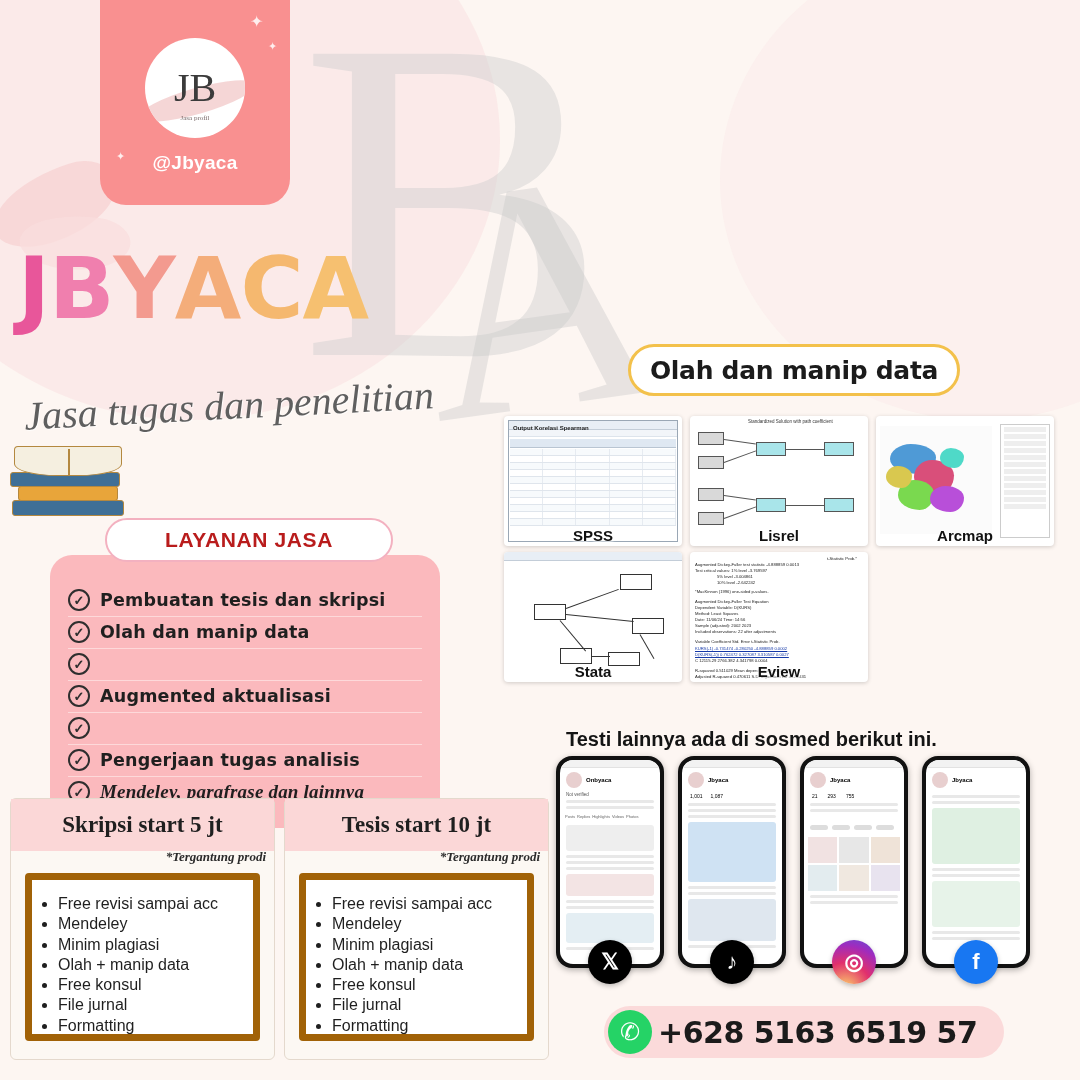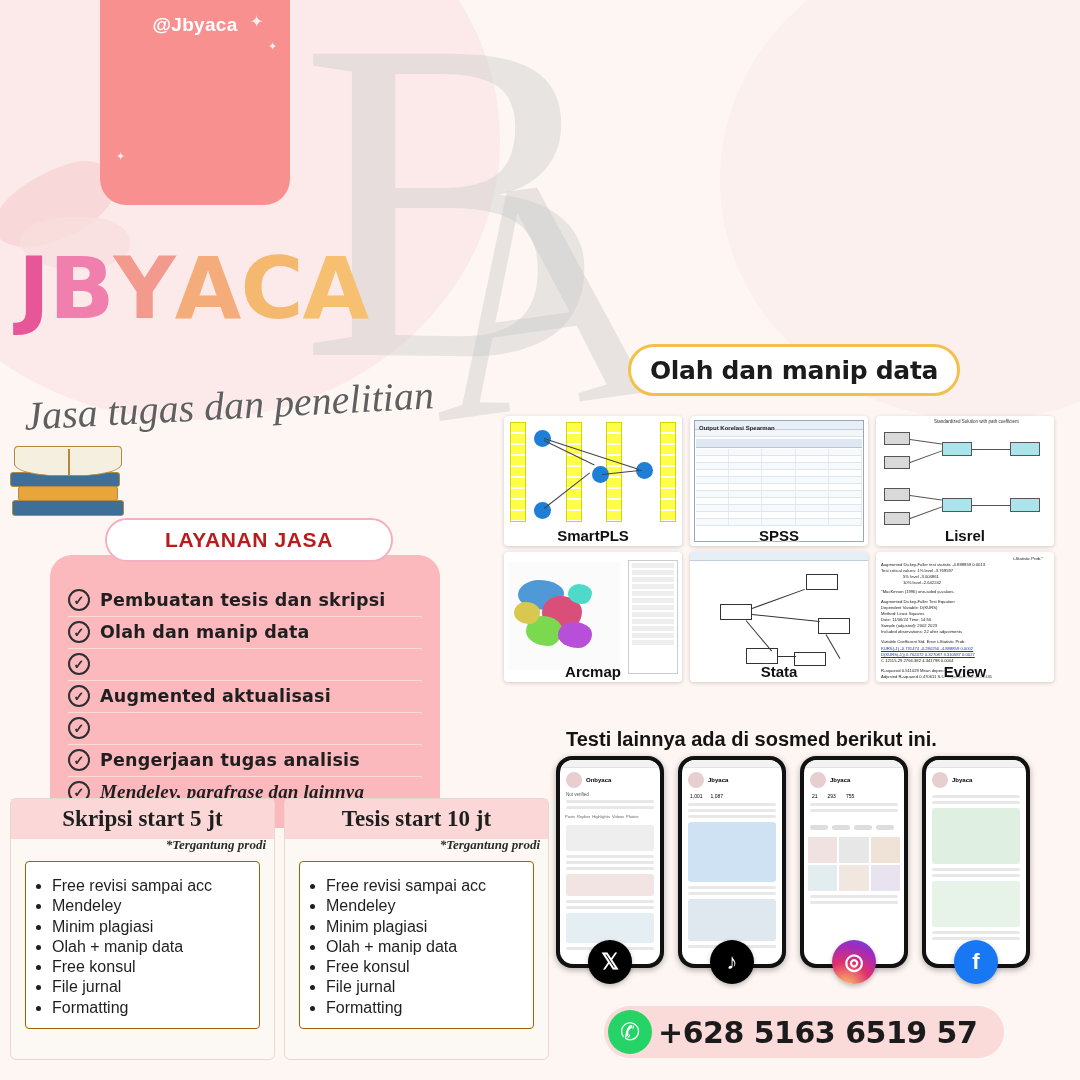--- a/index.html
+++ b/index.html
@@ -170,36 +170,36 @@
   
   .price-card {
     position: absolute; top: 798px;
     width: 265px; height: 262px;
     background: #fcf8f3; border: 1px solid #e4d9cd;
     border-radius: 6px; z-index: 6;
   }
   .price-card.left { left: 10px; }
   .price-card.right { left: 284px; }
   .price-head {
-    height: 40px; background: #fbd7d7;
+    height: 52px; background: #fbd7d7;
     display: flex; align-items: center; justify-content: center;
     position: relative;
   }
   .price-head .title {
     font-family: "Liberation Serif", serif; font-weight: bold;
     font-size: 23px; color: #1f1f1f;
   }
   .price-note {
     position: absolute; right: 8px; bottom: -14px;
     font-family: "Liberation Serif", serif; font-style: italic;
     font-size: 13px; font-weight: bold; color: #2b2b2b; margin-top: 12px;
   }
   .price-body {
     margin: 22px 14px 10px 14px;
-    background: #fff; border: 1px solid #a16207; border-radius: 4px;
+    background: #fff; border: 7px solid #a16207; border-radius: 4px;
     padding: 14px 10px 12px 26px; height: 168px;
   }
   .price-body li {
     font-size: 16px; color: #1f1f1f; line-height: 20.3px; margin-bottom: 0;
   }
 
   
   .pill-olah {
     position: absolute; left: 628px; top: 344px; z-index: 7;
     width: 332px; height: 52px;
@@ -330,20 +330,25 @@
   <div class="bg-watermark-2">A</div>
   <div class="bg-leaf"></div>
   <div class="bg-leaf b"></div>
   <div class="bg-white-fade"></div>
 </div>
 
 <div class="profile-card">
   <span class="sparkle" style="left:150px; top:12px;">✦</span>
   <span class="sparkle" style="left:168px; top:40px; font-size:11px;">✦</span>
   <span class="sparkle" style="left:16px; top:150px; font-size:11px;">✦</span>
+  <div class="avatar">
+    <div class="swash"></div>
+    <div class="mono">JB</div>
+    <div class="sub">Jasa profil</div>
+  </div>
   <div class="handle">@Jbyaca</div>
 </div>
 
 <div class="brand">
   <span>J</span>
   <span>B</span>
   <span>Y</span>
   <span>A</span>
   <span>C</span>
   <span>A</span>
@@ -423,35 +428,20 @@
     </ul>
   </div>
 </div>
 
 <div class="pill-olah">
   <div class="txt">Olah dan manip data</div>
 </div>
 
 <div class="thumbs">
 
-  <div class="thumb">
-    <div class="pls-col" style="left:6px;"></div>
-    <div class="pls-col" style="left:62px;"></div>
-    <div class="pls-col" style="left:102px;"></div>
-    <div class="pls-col" style="left:156px;"></div>
-    <div class="pls-node" style="left:30px; top:14px;"></div>
-    <div class="pls-node" style="left:30px; top:86px;"></div>
-    <div class="pls-node" style="left:88px; top:50px;"></div>
-    <div class="pls-node" style="left:132px; top:46px;"></div>
-    <div class="pls-line" style="left:40px; top:24px; width:56px; transform:rotate(26deg);"></div>
-    <div class="pls-line" style="left:40px; top:92px; width:58px; transform:rotate(-38deg);"></div>
-    <div class="pls-line" style="left:98px; top:58px; width:40px; transform:rotate(-6deg);"></div>
-    <div class="pls-line" style="left:40px; top:22px; width:100px; transform:rotate(18deg);"></div>
-    <div class="cap">SmartPLS</div>
-  </div>
 
   <div class="thumb">
     <div class="win">
       <div class="win-title"></div>
       <div class="win-toolbar"></div>
       <div class="spss-hdr"></div>
       <div class="spss-cap">Output Korelasi Spearman</div>
       <div class="grid-rows">
         <div class="r">
             <div class="c"></div>

